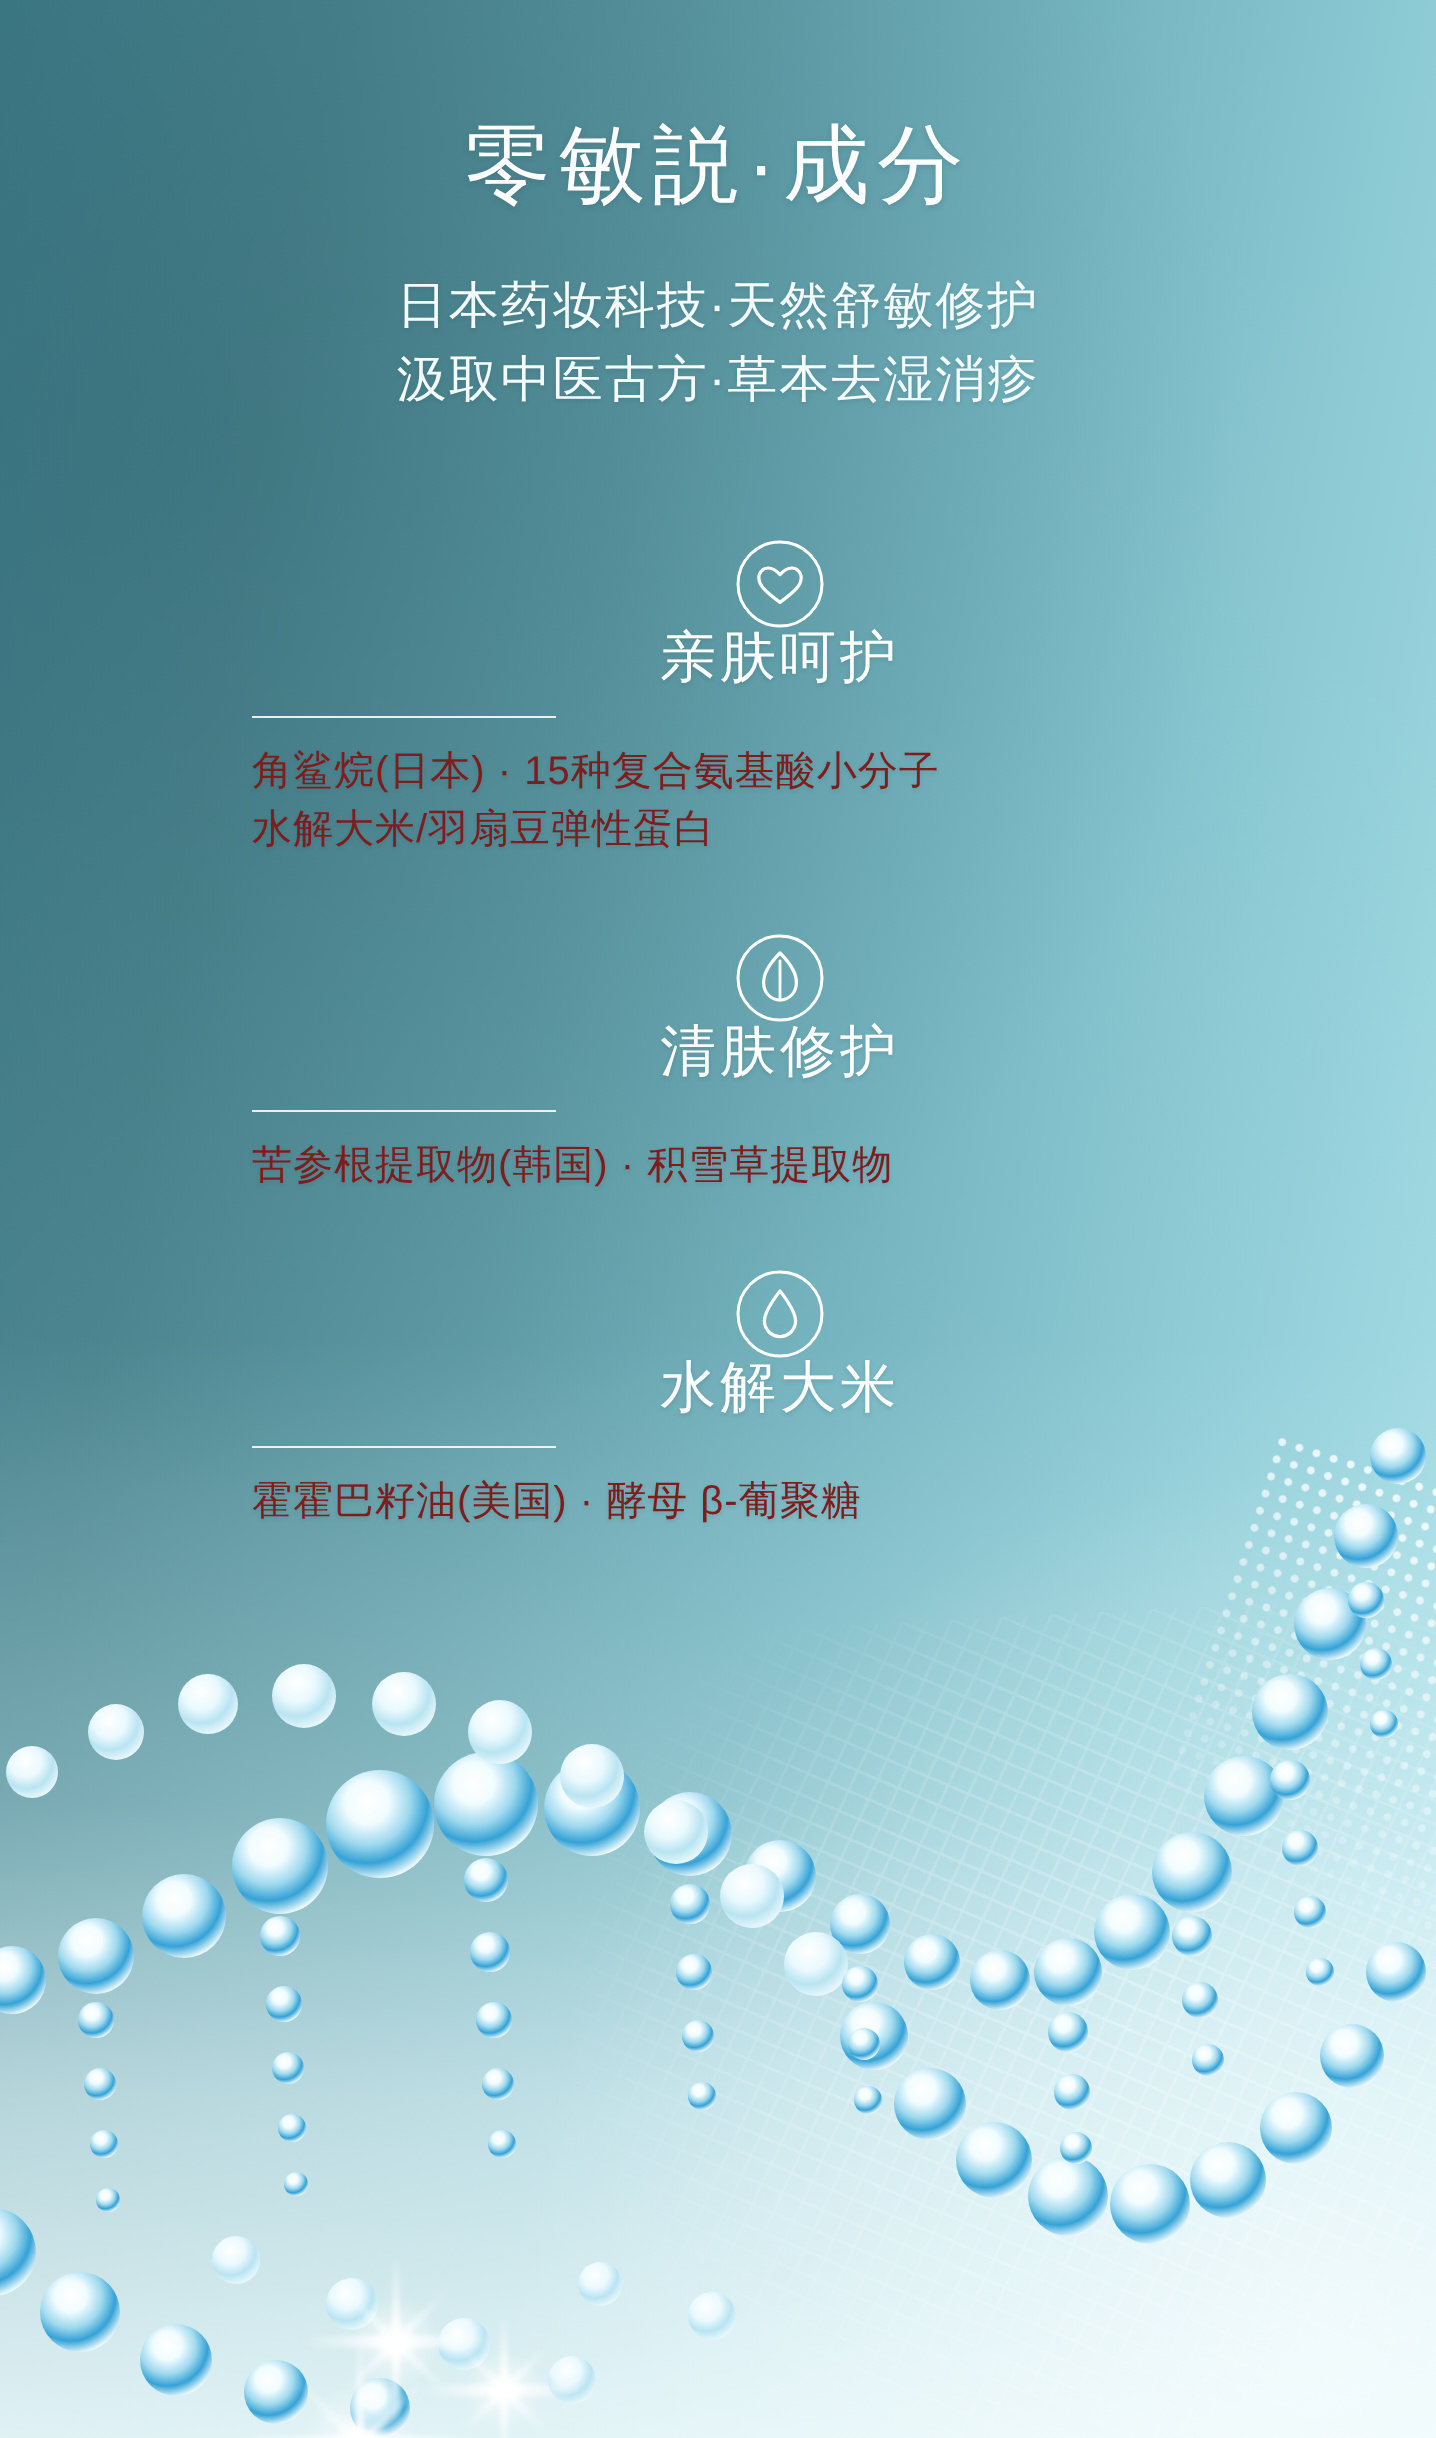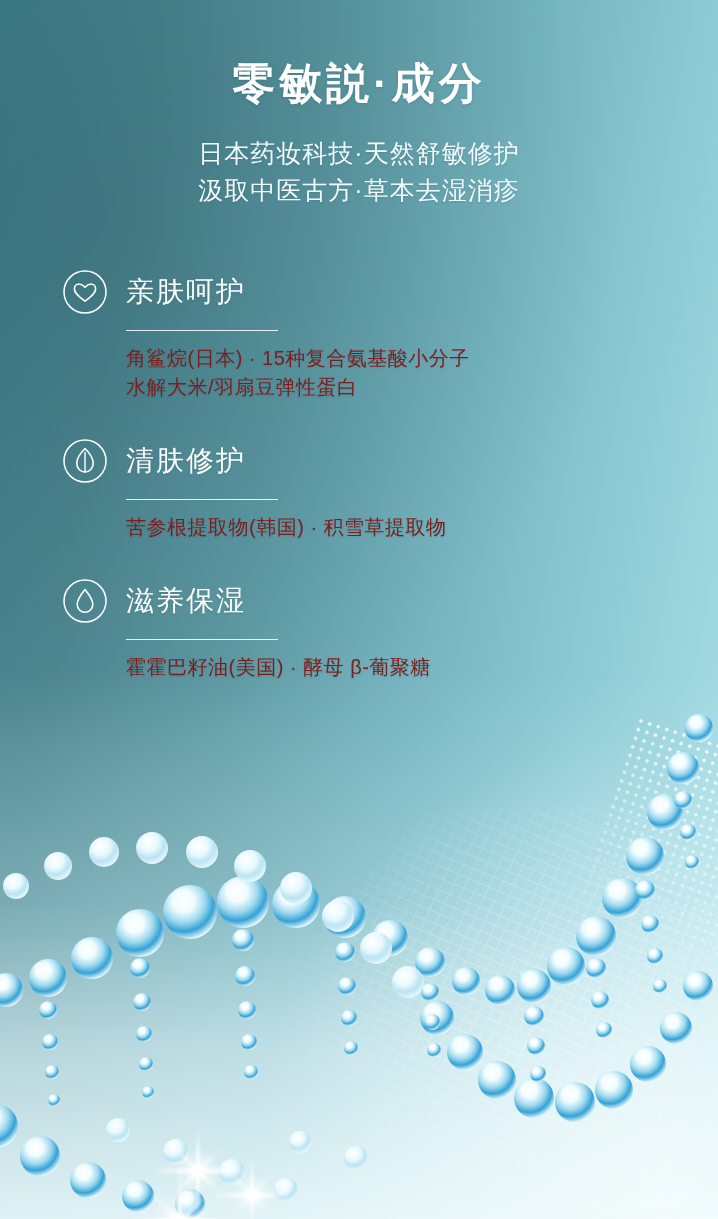--- a/index.html
+++ b/index.html
@@ -131,21 +131,21 @@
   }
 
   .header {
     text-align: center;
     padding-top: 58px;
   }
   .main-title {
     margin: 0;
     color: #ffffff;
     font-size: 43px;
-    font-weight: 700;
+    font-weight: 400;
     letter-spacing: 4px;
     line-height: 1.18;
     text-shadow: 0 1px 3px rgba(30,78,90,0.22);
   }
   .subtitle {
     margin-top: 26px;
     color: #f4fbfc;
     font-size: 25px;
     font-weight: 400;
     line-height: 1.48;
@@ -159,21 +159,21 @@
     margin-top: 60px;
     padding-left: 62px;
   }
   .feature {
     position: relative;
     margin-bottom: 36px;
   }
   .feature-head {
     display: flex;
     align-items: center;
-    gap: 18px;
+    flex-direction: column;
   }
   .feature-icon {
     width: 46px;
     height: 46px;
     flex: 0 0 46px;
   }
   .feature-icon svg { display: block; width: 46px; height: 46px; }
   .feature-title {
     color: #ffffff;
     font-size: 28px;
@@ -418,21 +418,21 @@
       </div>
 
       <div class="feature">
         <div class="feature-head">
           <span class="feature-icon">
             <svg viewBox="0 0 46 46" aria-hidden="true">
               <circle cx="23" cy="23" r="21" fill="none" stroke="#ffffff" stroke-width="1.5"></circle>
               <path d="M23 11.5 C23 11.5 30.8 21.0 30.8 26.4 C30.8 30.8 27.3 34.3 23 34.3 C18.7 34.3 15.2 30.8 15.2 26.4 C15.2 21.0 23 11.5 23 11.5 Z" fill="none" stroke="#ffffff" stroke-width="1.6" stroke-linejoin="round"></path>
             </svg>
           </span>
-          <span class="feature-title">滋养保湿</span>
+          <span class="feature-title">水解大米</span>
         </div>
         <div class="feature-body">
           <div class="feature-rule"></div>
           <div class="feature-desc">
             <span class="desc-line">霍霍巴籽油(美国) · 酵母 β-葡聚糖</span>
           </div>
         </div>
       </div>
 
     </div>

